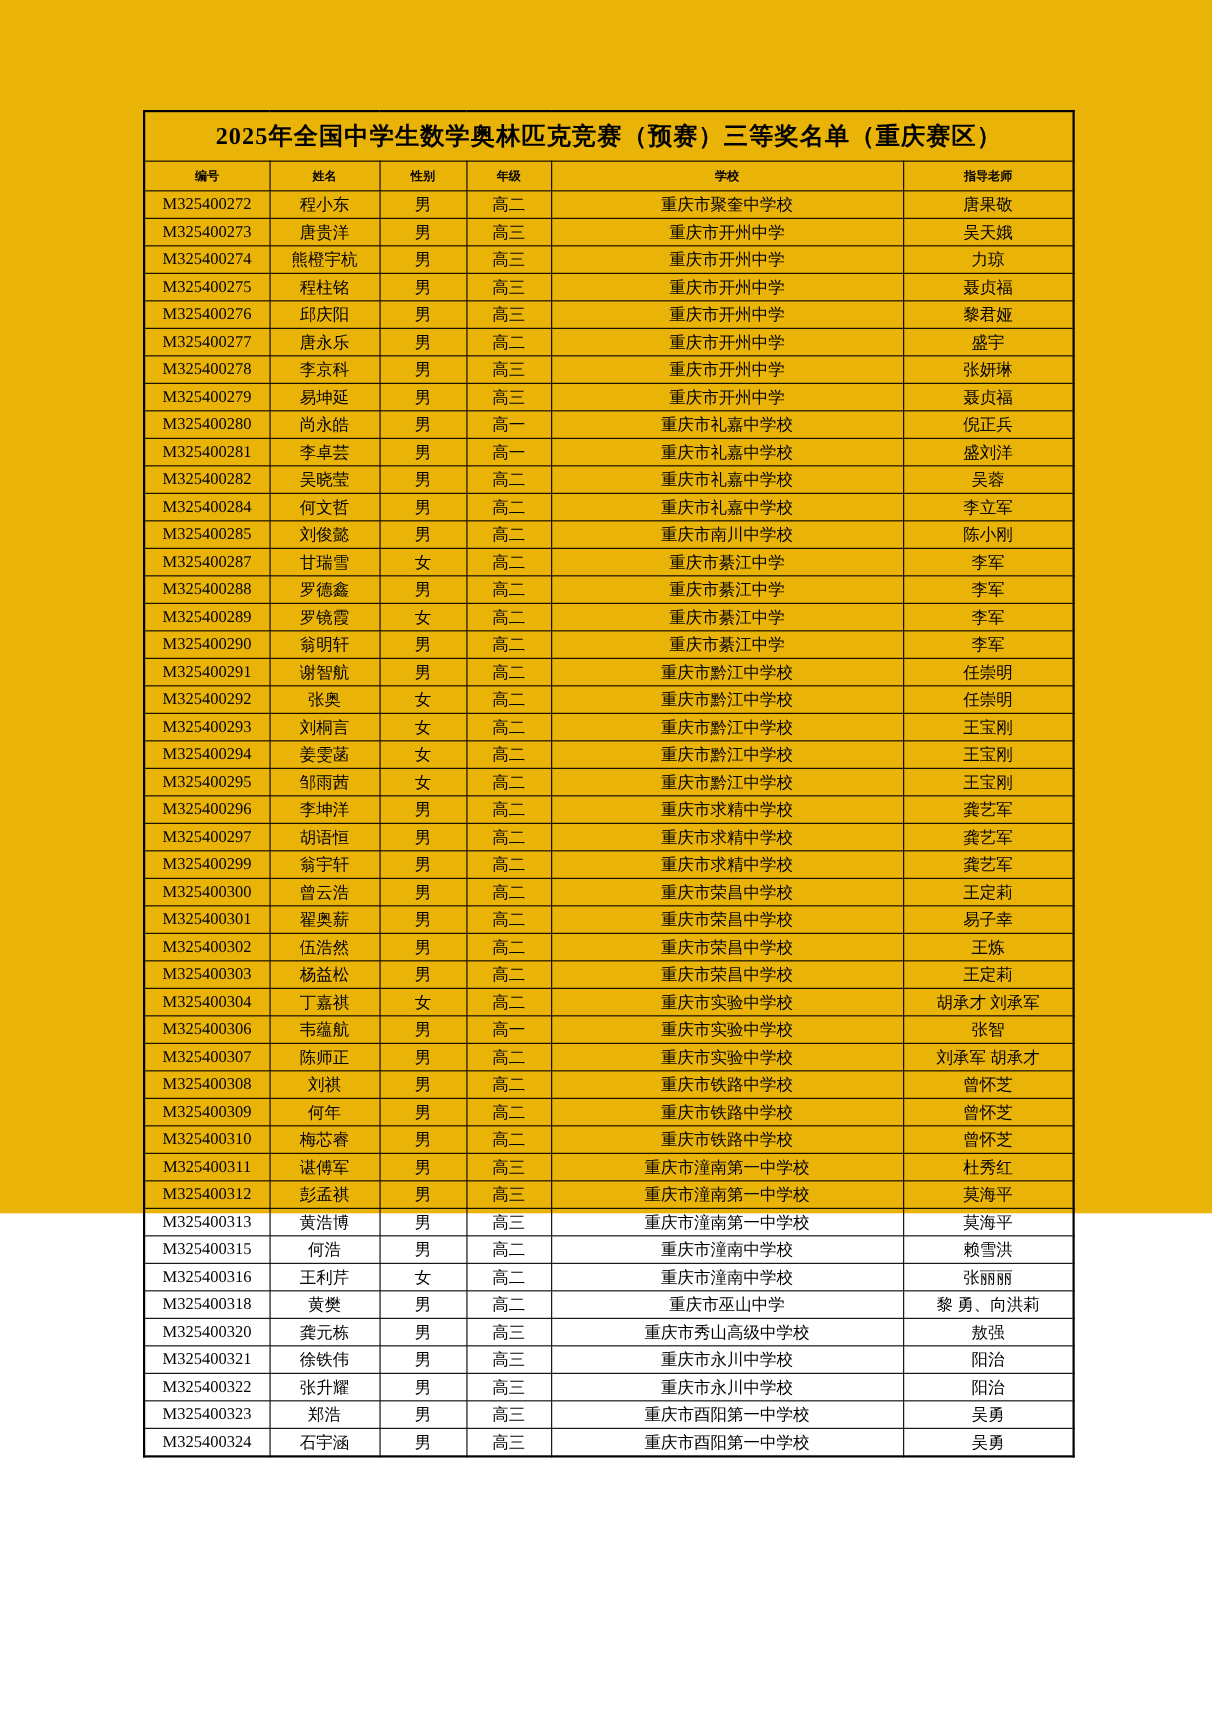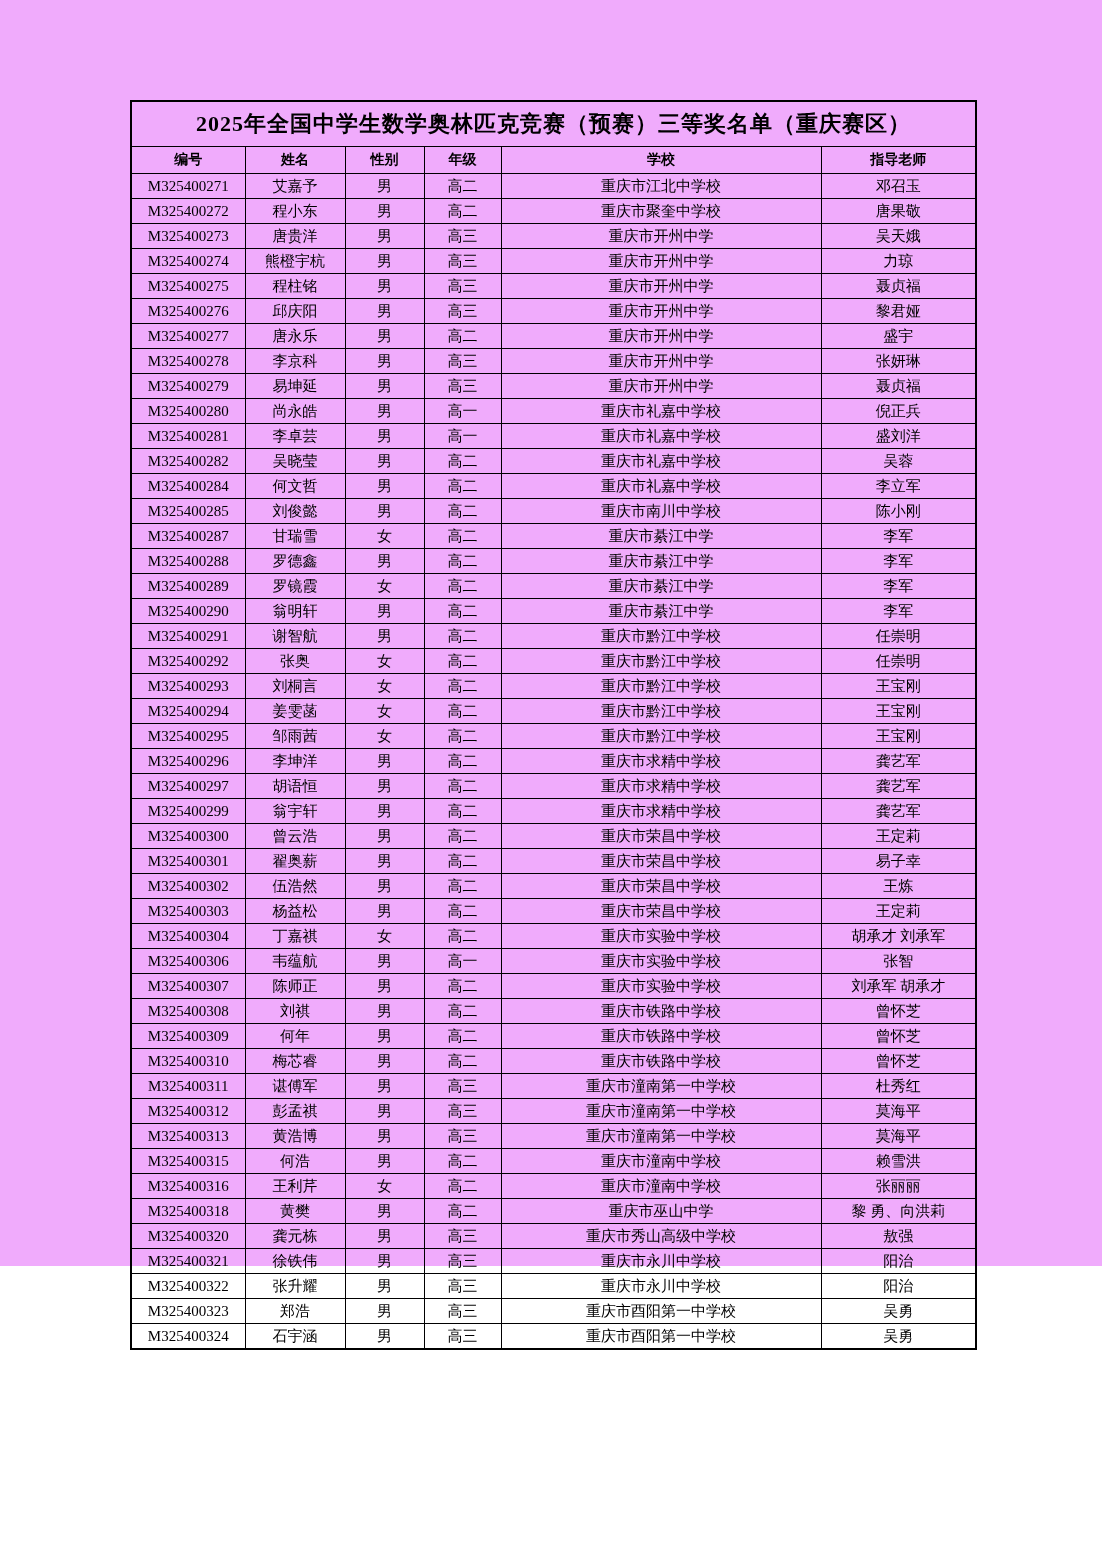--- a/index.html
+++ b/index.html
@@ -12,22 +12,22 @@
     height: 1559px;
     position: relative;
     font-family: "Liberation Serif", "DejaVu Serif", serif;
     color: #000000;
   }
   .page {
     position: absolute;
     top: 0;
     left: 0;
     width: 1102px;
-    height: 1266px;
-    background: #f0abfc;
+    height: 1103px;
+    background: #eab308;
   }
   table.award-table {
     position: absolute;
     left: 130px;
     top: 100px;
     width: 845px;
     border-collapse: collapse;
     table-layout: fixed;
     border: 2px solid #000000;
   }
@@ -42,21 +42,21 @@
   }
   td.title-cell {
     height: 44px;
     font-size: 22px;
     font-weight: bold;
     letter-spacing: 1px;
     border-bottom: 2px solid #000000;
   }
   table.award-table th {
     height: 26px;
-    font-size: 14px;
+    font-size: 11px;
     font-weight: bold;
   }
   table.award-table tbody td {
     height: 24px;
     font-size: 15px;
     font-weight: normal;
   }
   col.c0 { width: 114px; }
   col.c1 { width: 100px; }
   col.c2 { width: 79px; }
@@ -85,28 +85,20 @@
           <th>编号</th>
           <th>姓名</th>
           <th>性别</th>
           <th>年级</th>
           <th>学校</th>
           <th>指导老师</th>
         </tr>
     </thead>
     <tbody id="table-body">
         <tr>
-          <td>M325400271</td>
-          <td>艾嘉予</td>
-          <td>男</td>
-          <td>高二</td>
-          <td>重庆市江北中学校</td>
-          <td>邓召玉</td>
-        </tr>
-        <tr>
           <td>M325400272</td>
           <td>程小东</td>
           <td>男</td>
           <td>高二</td>
           <td>重庆市聚奎中学校</td>
           <td>唐果敬</td>
         </tr>
         <tr>
           <td>M325400273</td>
           <td>唐贵洋</td>

